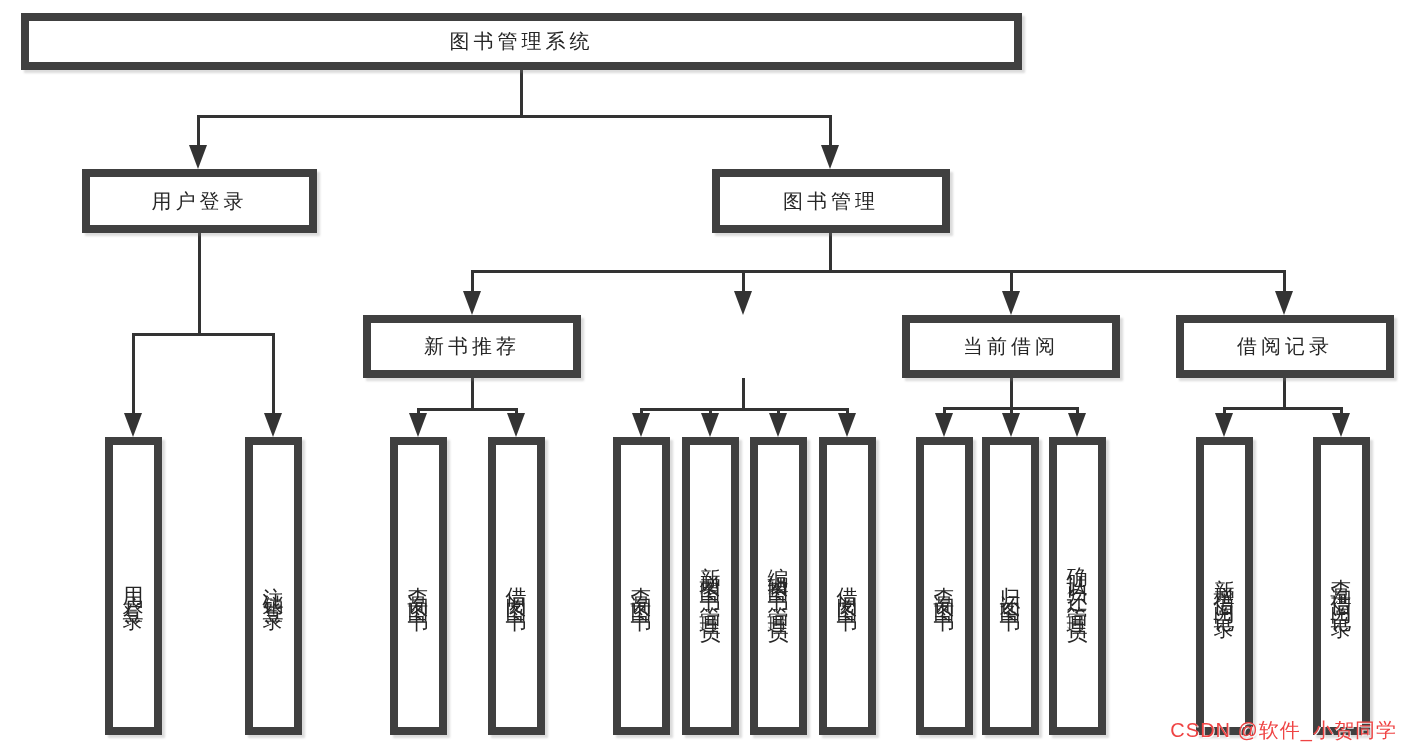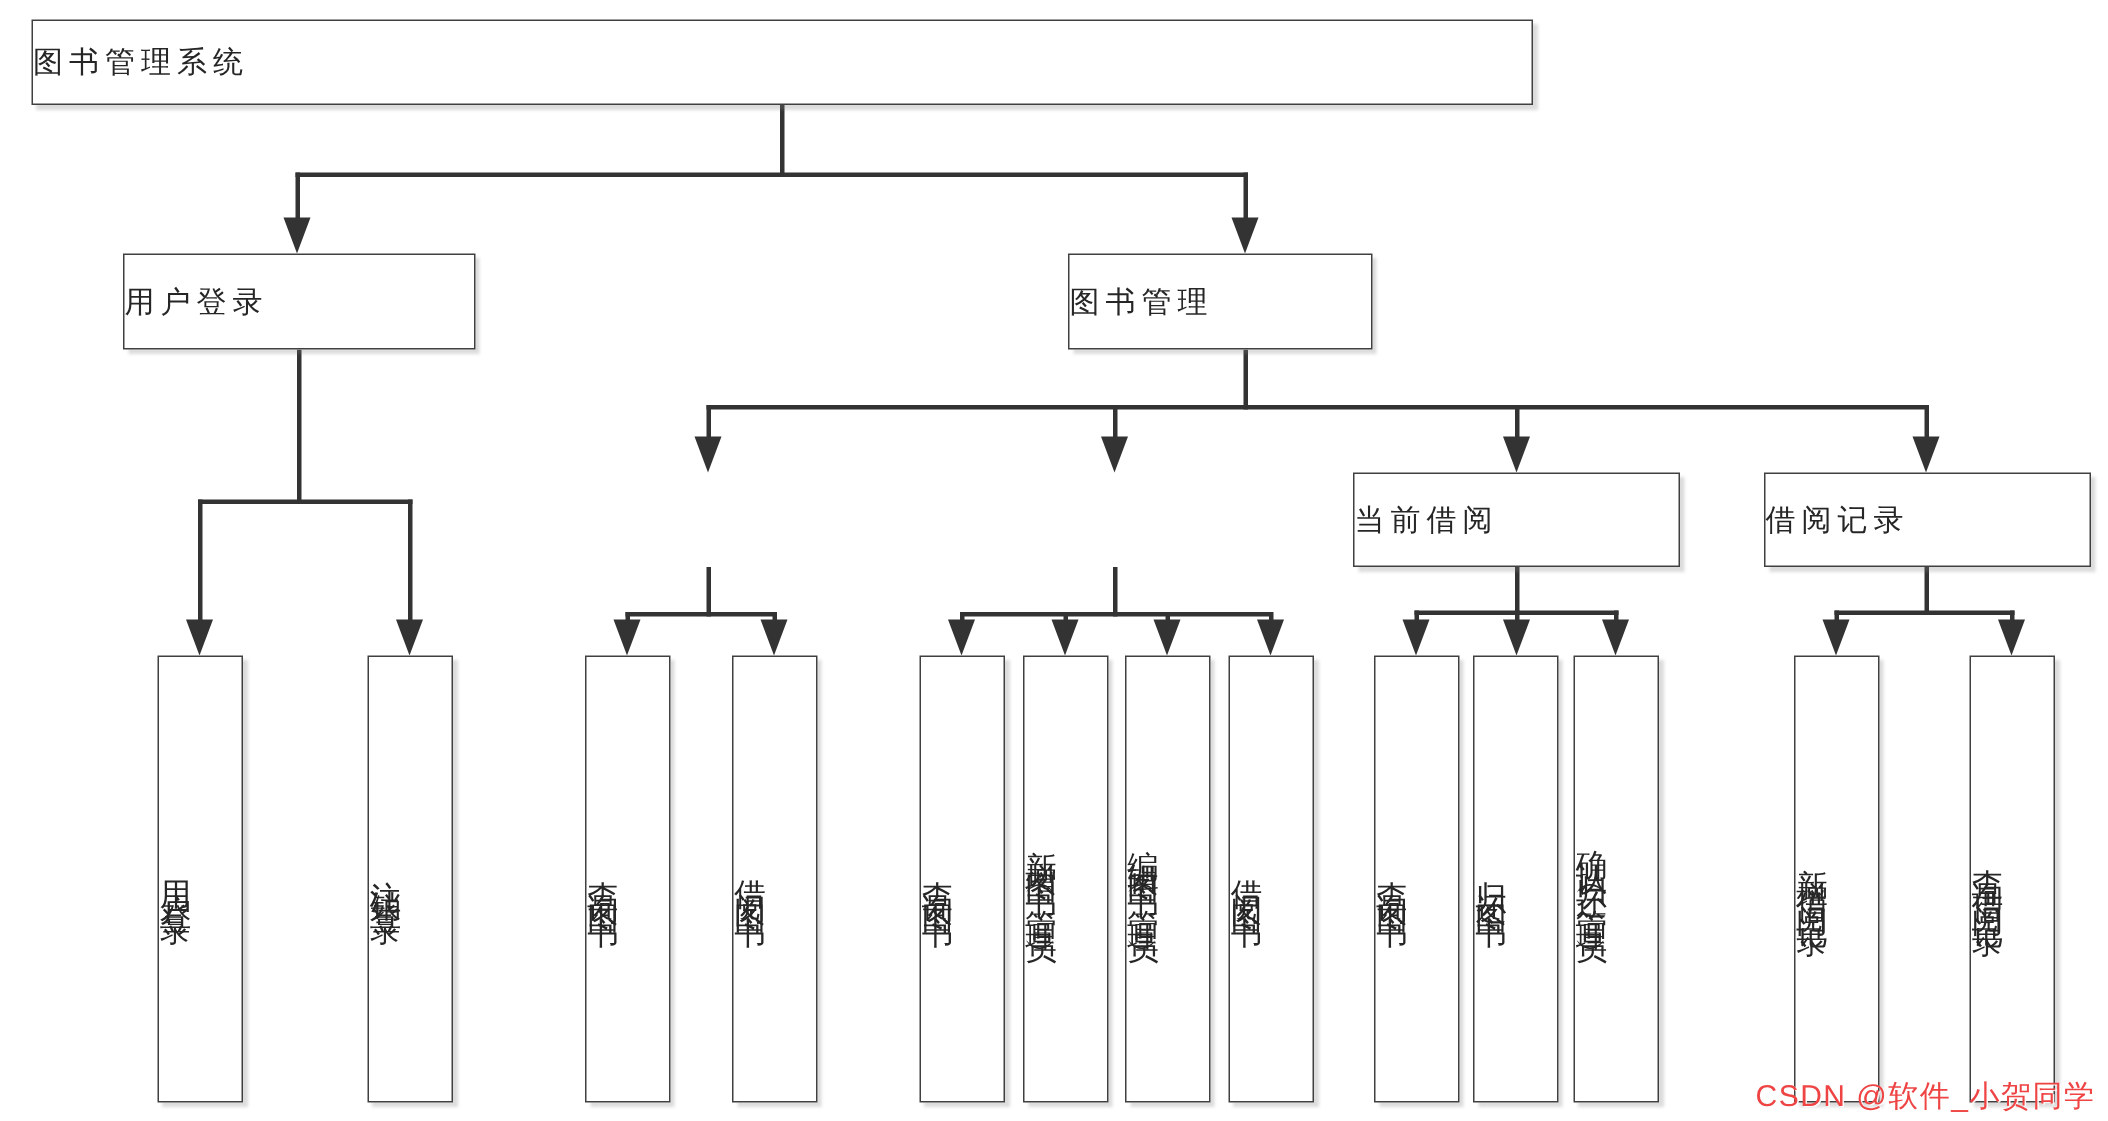--- a/index.html
+++ b/index.html
@@ -6,24 +6,25 @@
   #canvas{
     position:relative;
     width:1405px;height:747px;
     background:#ffffff;
     font-family:"Liberation Sans", sans-serif;
     overflow:hidden;
   }
   .node{
     position:absolute;
     box-sizing:border-box;
-    border:1px solid #404040;
+    border:8px solid #404040;
     background:#ffffff;
     display:flex;
     align-items:center;
+    justify-content:center;
     color:#262626;
     font-size:20px;
     letter-spacing:4px;
     box-shadow:3px 3px 2px rgba(130,130,130,0.28);
     z-index:2;
   }
   .node span{white-space:nowrap;}
   .node.vbox span{
     writing-mode:vertical-rl;
     text-orientation:mixed;
@@ -63,24 +64,27 @@
 
 <div id="canvas">
 
   <div class="node" style="left:21px;top:13px;width:1001px;height:57px;">
     <span>图书管理系统</span>
   </div>
 
   <div class="node" style="left:82px;top:169px;width:235px;height:64px;">
     <span>用户登录</span>
   </div>
-  <div class="node" style="left:712px;top:169px;width:203px;height:64px;">
+  <div class="node" style="left:712px;top:169px;width:238px;height:64px;">
     <span>图书管理</span>
   </div>
 
+  <div class="node" style="left:363px;top:315px;width:218px;height:63px;">
+    <span>新书推荐</span>
+  </div>
   <div class="node" style="left:902px;top:315px;width:218px;height:63px;">
     <span>当前借阅</span>
   </div>
   <div class="node" style="left:1176px;top:315px;width:218px;height:63px;">
     <span>借阅记录</span>
   </div>
 
   <div class="node vbox" style="left:105px;top:437px;width:57px;height:298px;">
     <span>用户登录</span>
   </div>

